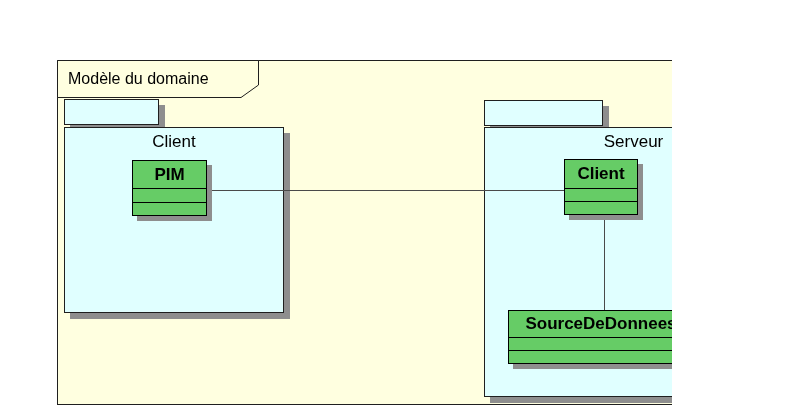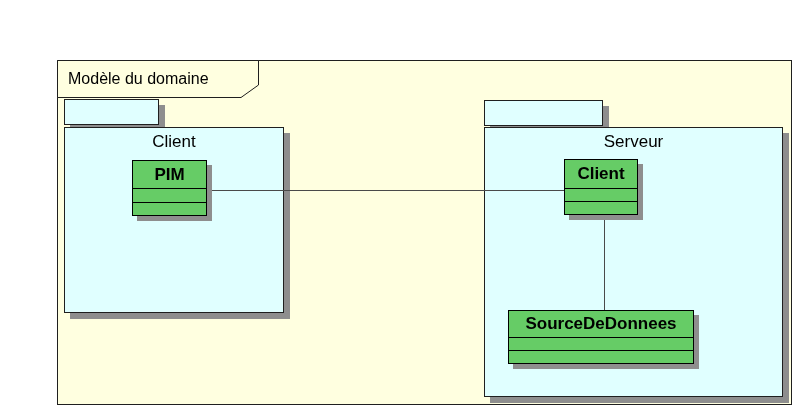--- a/index.html
+++ b/index.html
@@ -1,18 +1,18 @@
 <!DOCTYPE html>
 <html><head>
 <meta charset="utf-8">
 <style>
   html,body{margin:0;padding:0;background:#ffffff;}
   *{box-sizing:border-box;}
   .canvas{
-    position:relative;width:800px;height:415px;background:#ffffff;
+    position:relative;width:672px;height:415px;background:#ffffff;
     font-family:"Liberation Sans",sans-serif;color:#000000;overflow:hidden;
   }
   
   .outer-body{
     position:absolute;left:57px;top:60px;width:735px;height:345px;
     background:#FFFFE0;border:1px solid #1f1f1f;z-index:0;
   }
   .outer-tab-svg{position:absolute;left:57px;top:60px;z-index:1;}
   .outer-tab-label{
     position:absolute;left:68px;top:63px;width:182px;height:32px;

